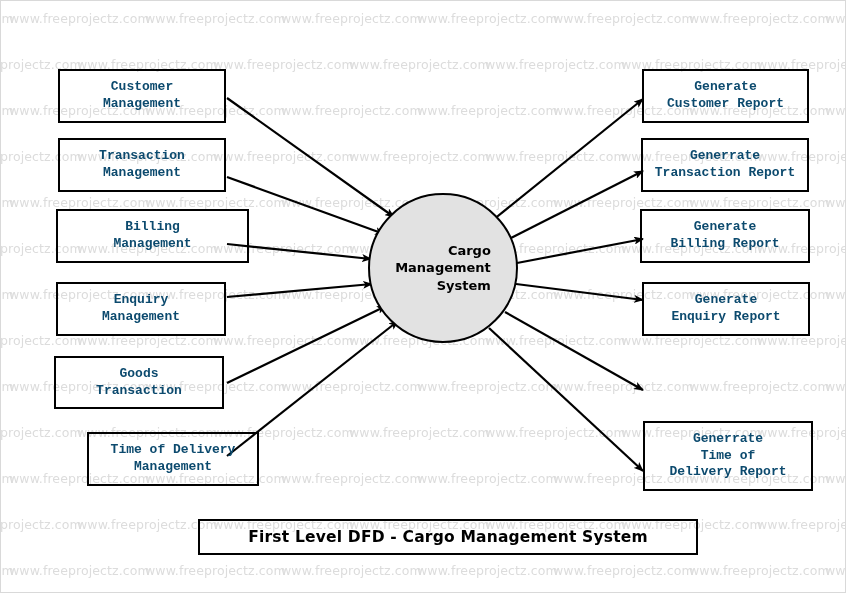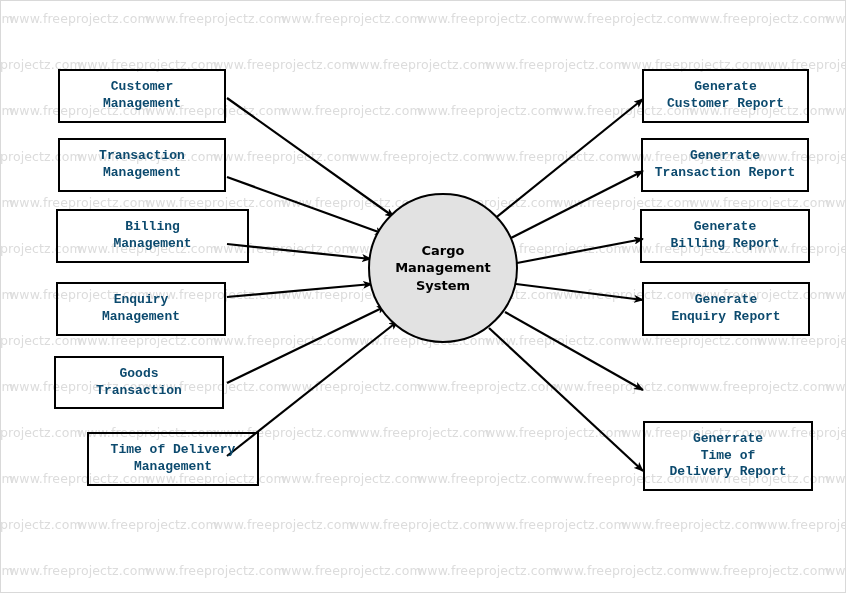--- a/index.html
+++ b/index.html
@@ -66,21 +66,21 @@
   
   .process {
     position: absolute;
     box-sizing: border-box;
     border: 2px solid #000000;
     border-radius: 50%;
     background: #e2e2e2;
     display: flex;
     align-items: center;
     justify-content: center;
-    text-align: center;
+    text-align: right;
     z-index: 3;
   }
   .process-label {
     font-family: "DejaVu Sans", sans-serif;
     font-weight: bold;
     font-size: 13px;
     color: #000000;
     line-height: 1.32;
     white-space: pre-line;
   }
@@ -289,14 +289,17 @@
 Enquiry Report</span>
   </div>
 
 
   <div class="node" style="left:642px; top:420px; width:170px; height:70px;">
     <span class="node-label">Generrate
 Time of
 Delivery Report</span>
   </div>
 
+  <div id="caption" style="left:197px; top:518px; width:500px; height:36px;">
+    <span class="caption-text">First Level DFD - Cargo Management System</span>
+  </div>
 
 </div>
 
 </body></html>

